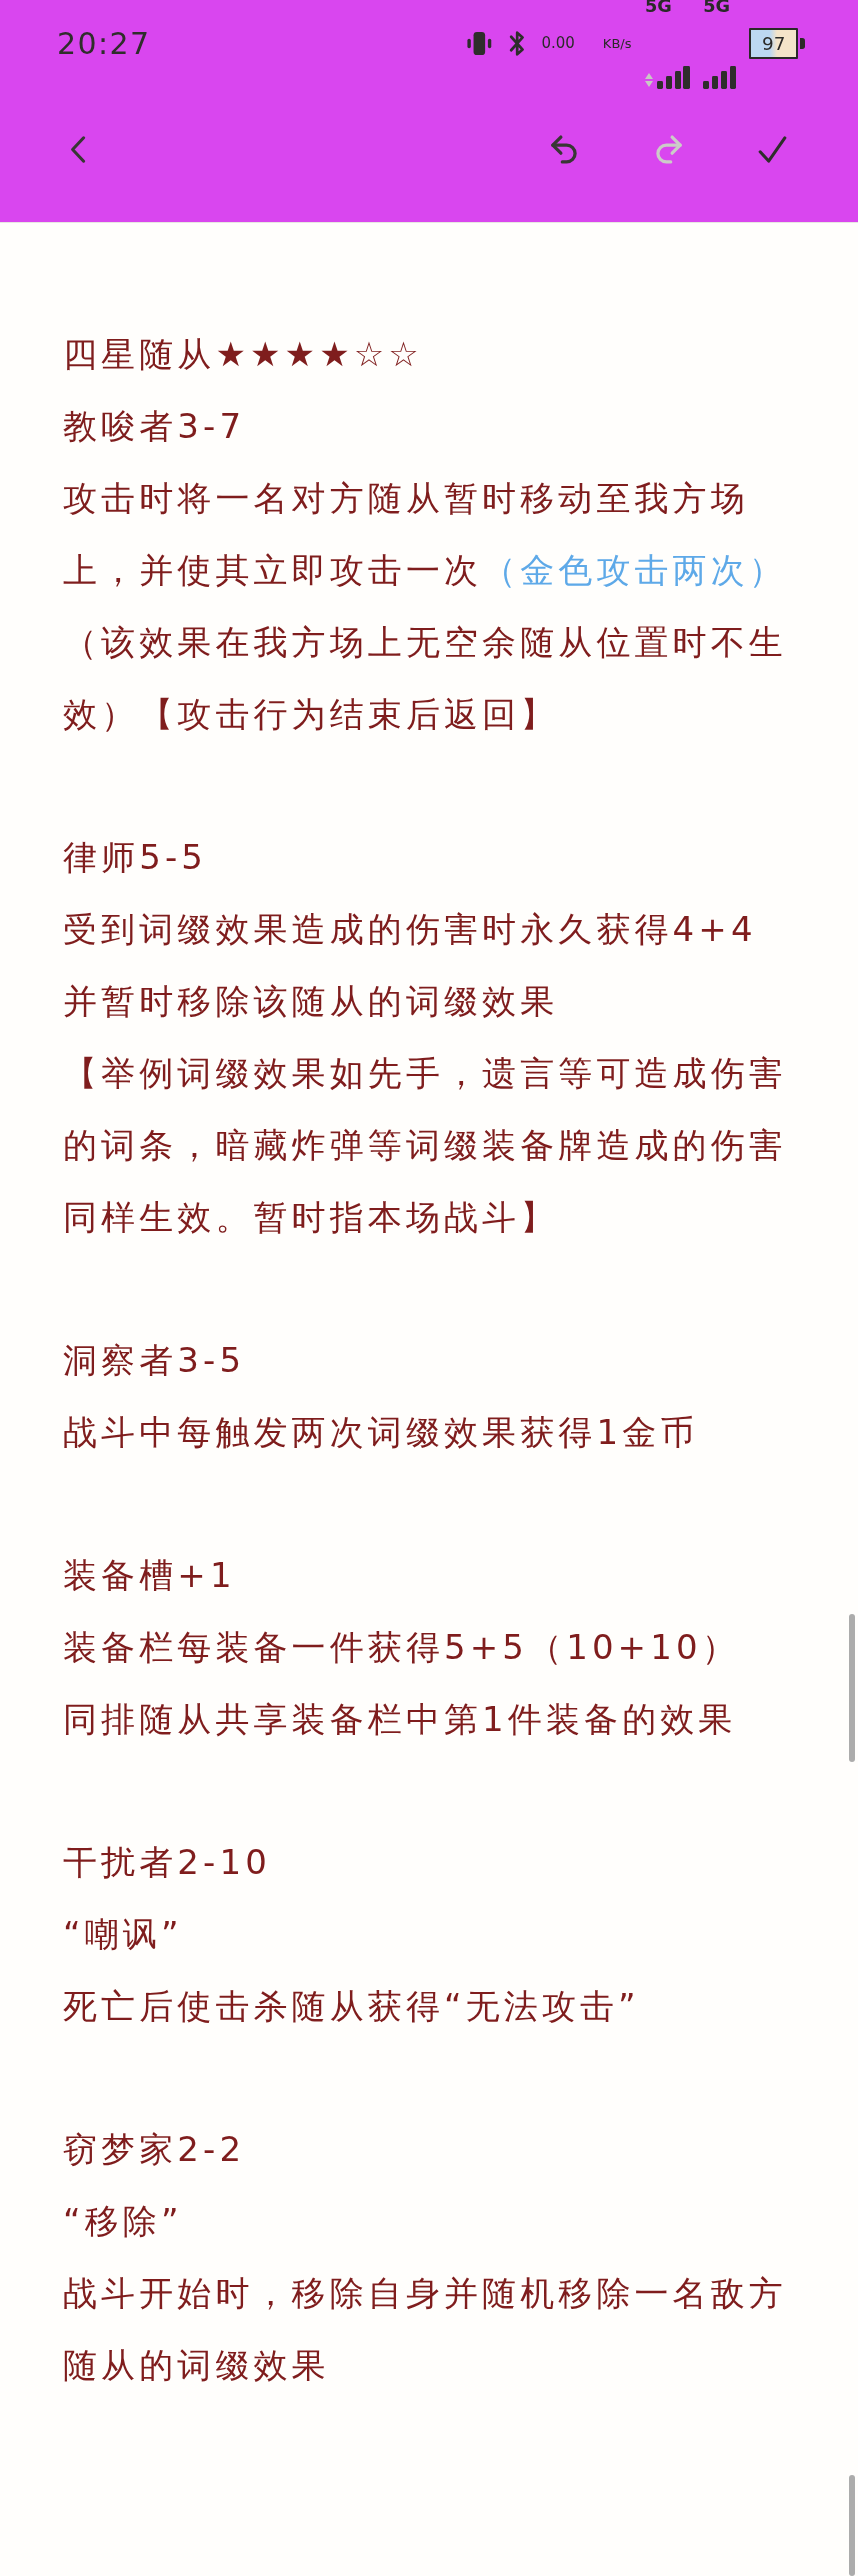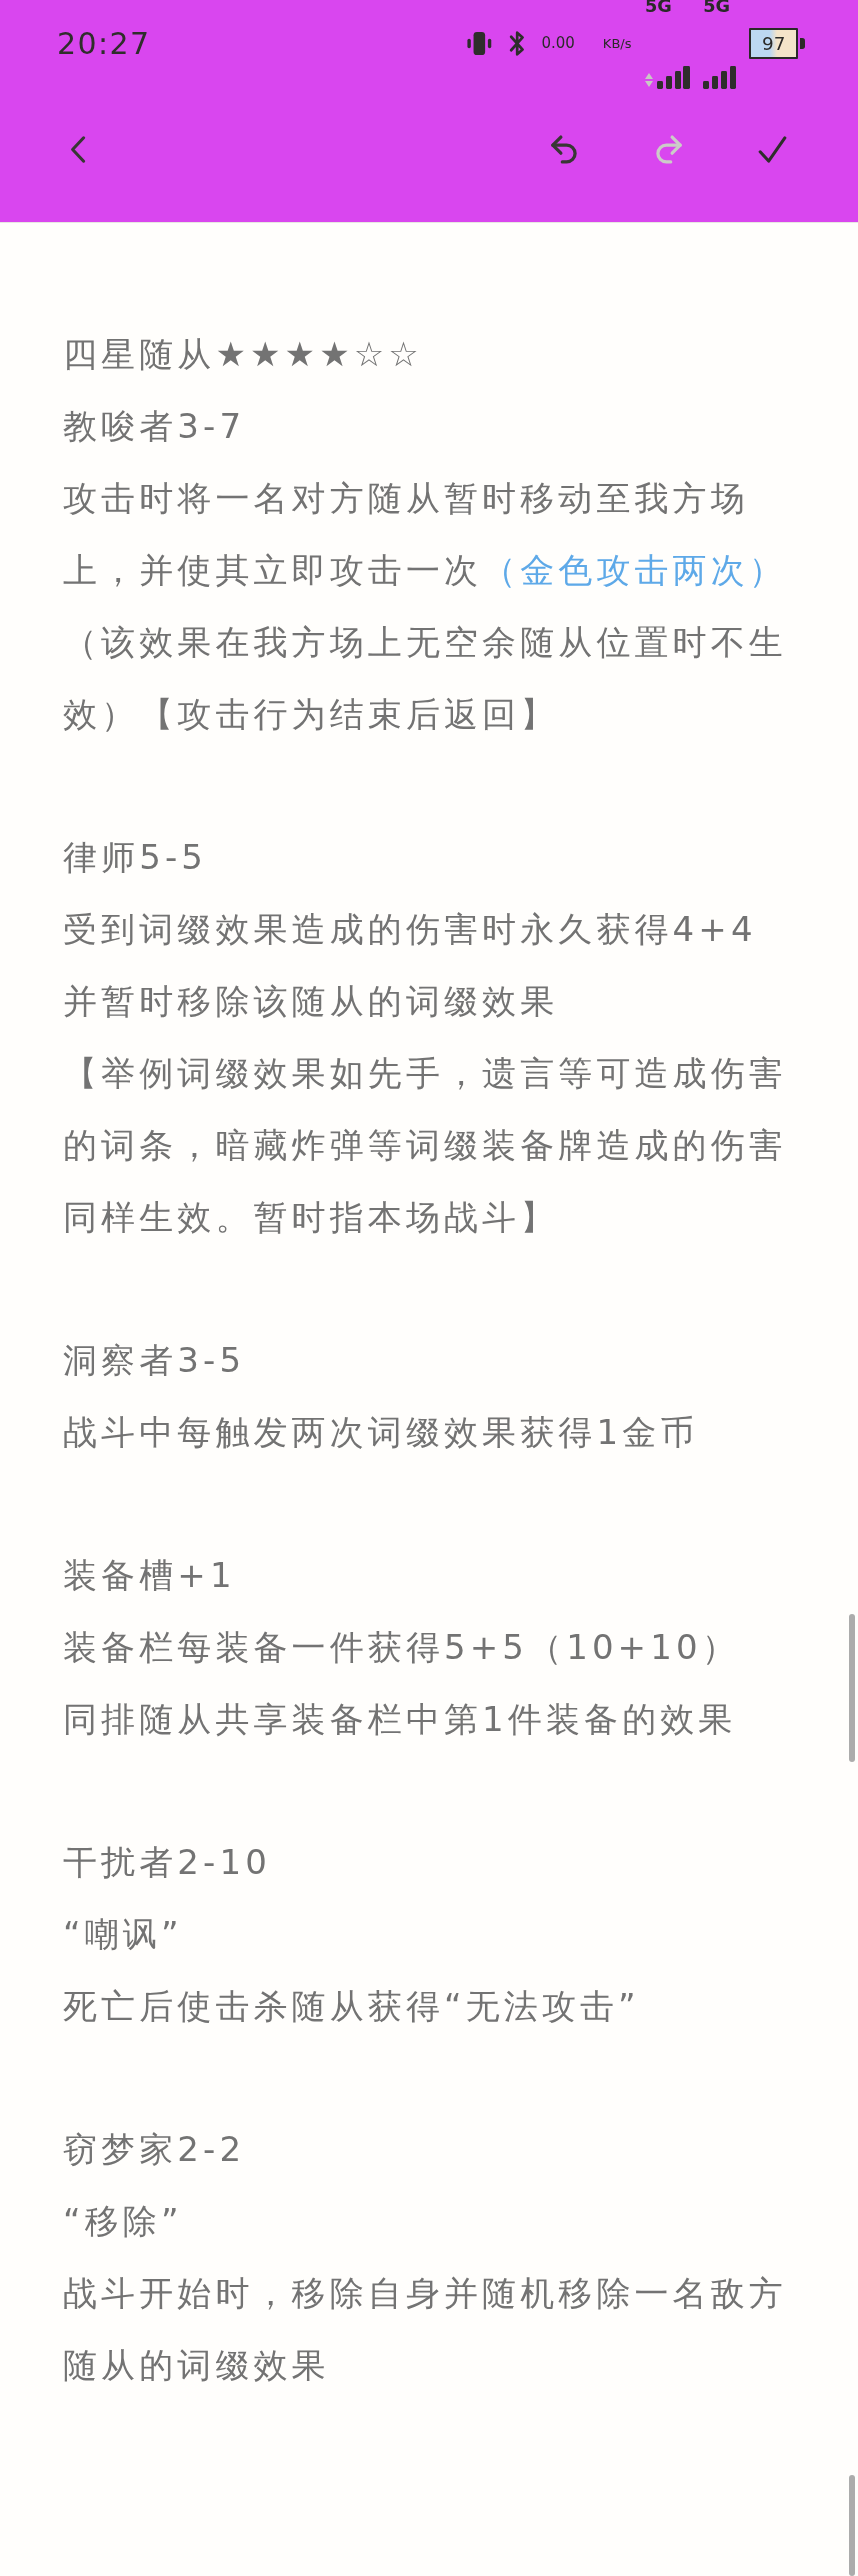--- a/index.html
+++ b/index.html
@@ -62,21 +62,21 @@
     padding:95px 61px 0 63px;
     box-sizing:border-box;
   }
   .para + .para{margin-top:71px;}
   .line{
     height:72px;line-height:72px;
     font-size:34px;
     letter-spacing:4.1px;
     white-space:nowrap;
   }
-  .seg-yellow{color:#737373;}
+  .seg-yellow{color:#7f1d1d;}
   .seg-blue{color:#5ea9e8;}
 
   
   .scroll-seg{position:absolute;right:3.4px;width:6.1px;background:#acacac;border-radius:3.4px;}
   .scroll-seg-a{top:1614px;height:148px;}
   .scroll-seg-b{top:2475px;height:101px;}
 </style>
 </head>
 <body>
 

